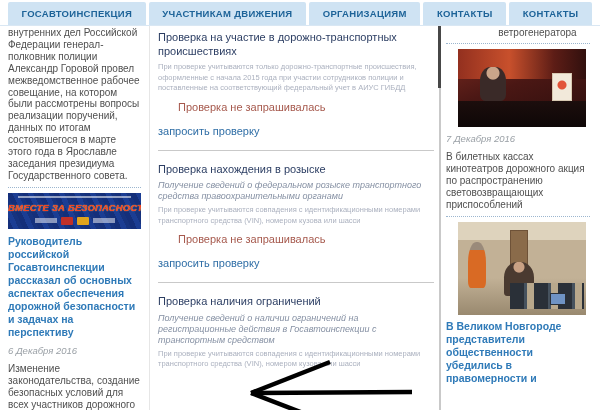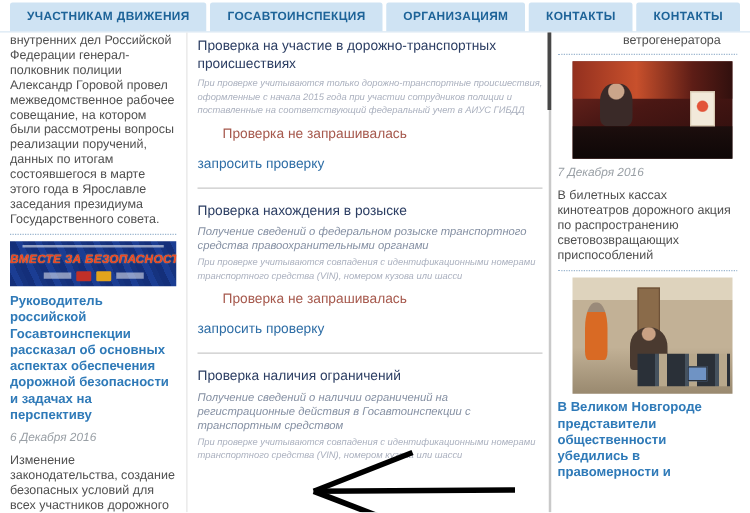--- a/index.html
+++ b/index.html
@@ -42,21 +42,21 @@
   .banner-logo-red { width:12px; height:8px; background:#c03028; border-radius:1px; }
   .banner-logo-yellow { width:12px; height:8px; background:#e2a41c; border-radius:1px; }
   .banner-dash { width:22px; height:5px; background:rgba(255,255,255,.5); }
 
   .news-headline { font-size:10.5px; font-weight:bold; color:#2f7ab8; line-height:13px; cursor:pointer; }
   .news-date { font-size:9.5px; font-style:italic; color:#9aa0a6; margin:6px 0 7px 0; }
 
   
   .check-title { font-size:11px; font-weight:normal; color:#2c3e63; line-height:13.5px; margin-bottom:4px; }
   .check-desc  { font-size:9px; font-style:italic; color:#8590a3; line-height:11px; margin-bottom:3px; }
-  .check-note  { font-size:7.5px; font-style:italic; color:#abb1bf; line-height:10.5px; margin-bottom:7px; }
+  .check-note  { font-size:7.5px; color:#abb1bf; line-height:10.5px; margin-bottom:7px; }
   .check-status { font-size:11px; color:#a6594d; margin-bottom:8px;margin-left:20px; }
   .check-action { font-size:11px; color:#2f6ea6; cursor:pointer; display:inline-block; }
   .hr-solid { border-top:1px solid #c9c9c9; margin:11px 0 12px 0; height:0; }
 
   
   .frag { font-size:10px; color:#4f4f4f; padding-left:39px;text-align:center; }
   .photo { position:relative; width:128px; height:78px; margin:2px 0 5px 12px; overflow:hidden; cursor:pointer; }
   .photo-cinema { background:linear-gradient(160deg,#7a2a20 0%,#4a1714 45%,#2a0d0c 100%); }
   .photo-cinema .pc-wall { position:absolute; top:0; left:0; right:0; height:30px;
         background:linear-gradient(90deg,#93301f,#c8502c 40%,#5d1d16 75%,#31100e); }
@@ -80,22 +80,22 @@
 
   
   .arrow-overlay { position:absolute; left:0; top:0; width:600px; height:410px; pointer-events:none; }
 </style>
 </head>
 <body>
 
 <div class="page">
 
   <nav class="navbar">
+    <div class="nav-btn">ГОСАВТОИНСПЕКЦИЯ</div>
     <div class="nav-btn">УЧАСТНИКАМ ДВИЖЕНИЯ</div>
-    <div class="nav-btn">ГОСАВТОИНСПЕКЦИЯ</div>
     <div class="nav-btn">ОРГАНИЗАЦИЯМ</div>
     <div class="nav-btn">КОНТАКТЫ</div>
     <div class="nav-btn">КОНТАКТЫ</div>
   </nav>
 
   <aside class="left-col">
     <p class="body-text">внутренних дел Российской Федерации генерал-полковник полиции Александр Горовой провел межведомственное рабочее совещание, на котором были рассмотрены вопросы реализации поручений, данных по итогам состоявшегося в марте этого года в Ярославле заседания президиума Государственного совета.</p>
     <div class="dotted-div"></div>
     <div class="banner">
       <div class="banner-topline"></div>

